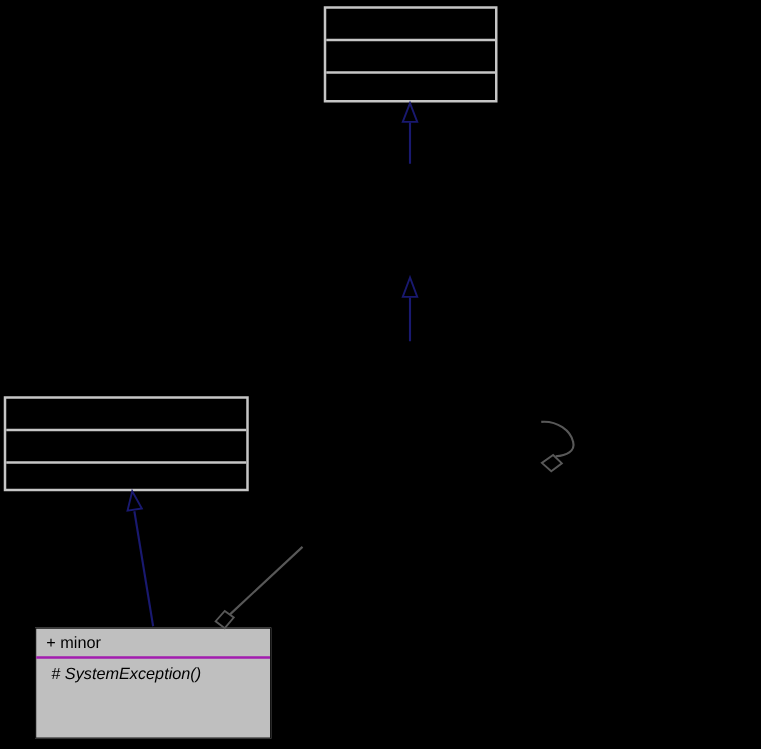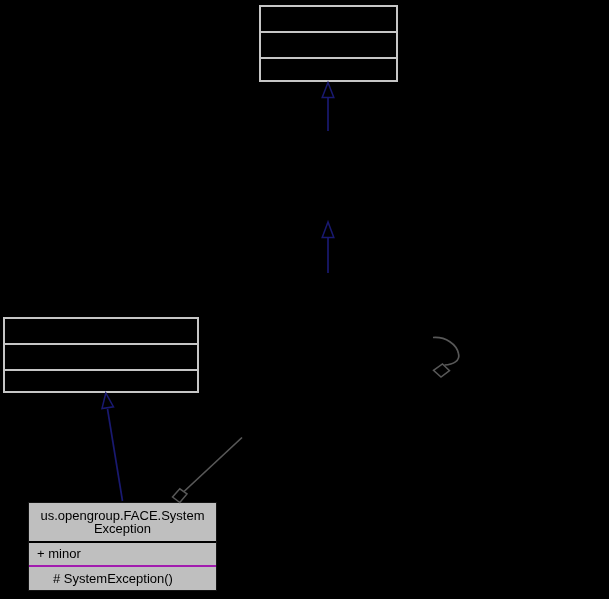--- a/index.html
+++ b/index.html
@@ -59,21 +59,22 @@
     box-sizing: border-box;
     height: 24px;
     border-bottom: 2px solid #a21caf;
     line-height: 22px;
     padding-left: 8px;
   }
   .main-node .method-compartment {
     box-sizing: border-box;
     height: 23px;
     line-height: 23px;
-    padding-left: 24px;
+    padding-left: 12px;
+    font-style: italic;
   }
 
   .edge-layer {
     position: absolute;
     left: 0;
     top: 0;
     pointer-events: none;
   }
 </style>
 </head>
@@ -87,24 +88,20 @@
     <div class="compartment" style="height:21.5px;"></div>
   </div>
 
   <div class="ghost-node" style="left:3px; top:317px; width:196px; height:76px;">
     <div class="compartment" style="height:25.5px;"></div>
     <div class="compartment" style="height:26px;"></div>
     <div class="compartment" style="height:20.5px;"></div>
   </div>
 
   <div class="main-node">
-    <div class="title-compartment">
-      <div>us.opengroup.FACE.System</div>
-      <div>Exception</div>
-    </div>
     <div class="attr-compartment">+ minor</div>
     <div class="method-compartment"># SystemException()</div>
   </div>
 
   <svg class="edge-layer" width="609" height="599" viewBox="0 0 609 599">
 
     <g>
       <line x1="328" y1="131" x2="328" y2="98" stroke-width="1.7" stroke="#191970"></line>
       <polygon points="328,82.5 322.2,97.5 333.8,97.5" stroke-width="1.5" fill="#000000" stroke="#191970"></polygon>
     </g>

